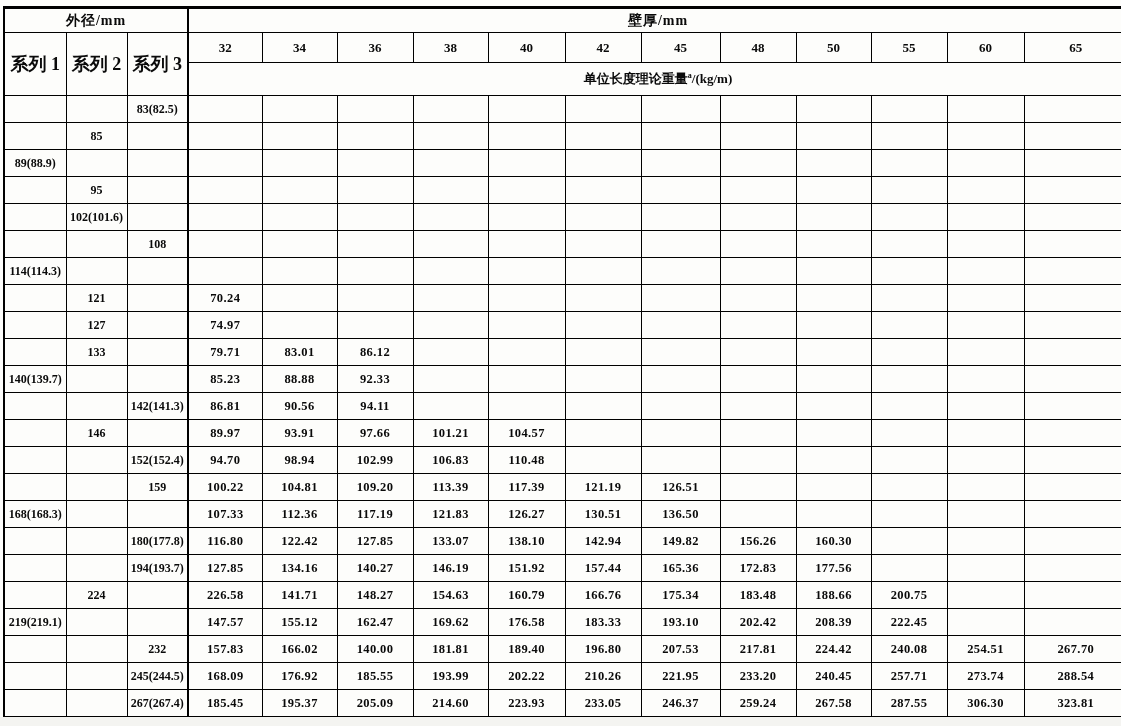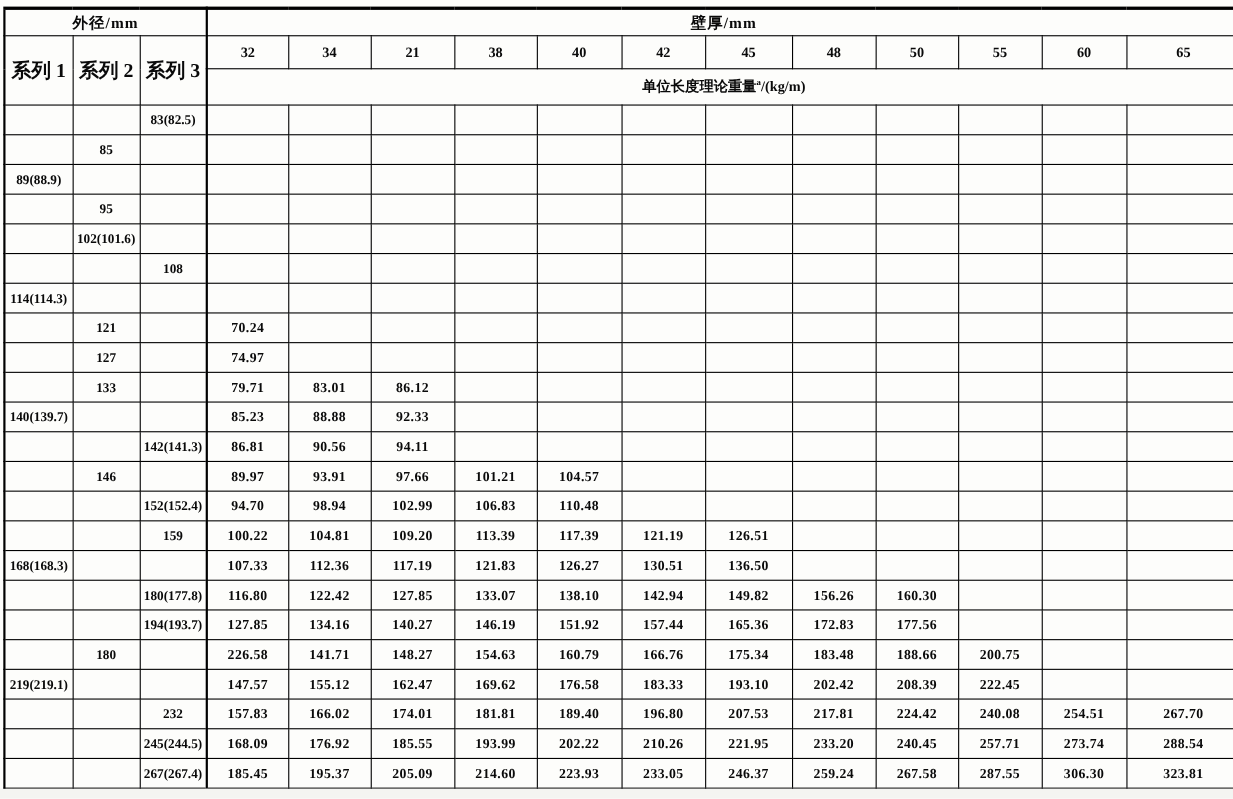--- a/index.html
+++ b/index.html
@@ -103,21 +103,21 @@
       <tr>
         <th class="group-header" colspan="3">外径/mm</th>
         <th class="group-header first-weight" colspan="12">壁厚/mm</th>
       </tr>
       <tr>
         <th class="series-header" rowspan="2">系列 1</th>
         <th class="series-header" rowspan="2">系列 2</th>
         <th class="series-header" rowspan="2">系列 3</th>
         <th class="thickness-col-header first-weight">32</th>
         <th class="thickness-col-header">34</th>
-        <th class="thickness-col-header">21</th>
+        <th class="thickness-col-header">36</th>
         <th class="thickness-col-header">38</th>
         <th class="thickness-col-header">40</th>
         <th class="thickness-col-header">42</th>
         <th class="thickness-col-header">45</th>
         <th class="thickness-col-header">48</th>
         <th class="thickness-col-header">50</th>
         <th class="thickness-col-header">55</th>
         <th class="thickness-col-header">60</th>
         <th class="thickness-col-header">65</th>
       </tr>
@@ -427,21 +427,21 @@
           <td>157.44</td>
           <td>165.36</td>
           <td>172.83</td>
           <td>177.56</td>
           <td></td>
           <td></td>
           <td></td>
         </tr>
         <tr>
           <td class="series-col"></td>
-          <td class="series-col">180</td>
+          <td class="series-col">224</td>
           <td class="series-col"></td>
           <td class="first-weight">226.58</td>
           <td>141.71</td>
           <td>148.27</td>
           <td>154.63</td>
           <td>160.79</td>
           <td>166.76</td>
           <td>175.34</td>
           <td>183.48</td>
           <td>188.66</td>
@@ -465,21 +465,21 @@
           <td>222.45</td>
           <td></td>
           <td></td>
         </tr>
         <tr>
           <td class="series-col"></td>
           <td class="series-col"></td>
           <td class="series-col">232</td>
           <td class="first-weight">157.83</td>
           <td>166.02</td>
-          <td>174.01</td>
+          <td>140.00</td>
           <td>181.81</td>
           <td>189.40</td>
           <td>196.80</td>
           <td>207.53</td>
           <td>217.81</td>
           <td>224.42</td>
           <td>240.08</td>
           <td>254.51</td>
           <td>267.70</td>
         </tr>

